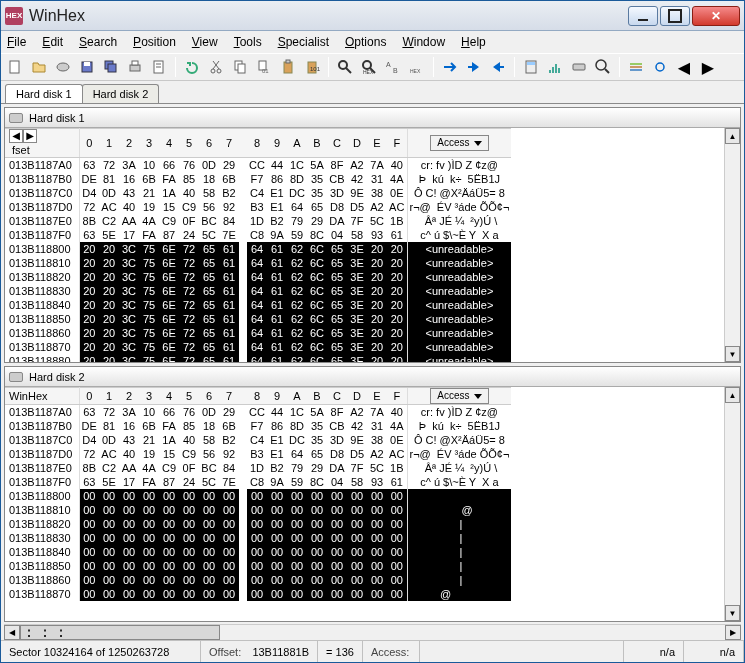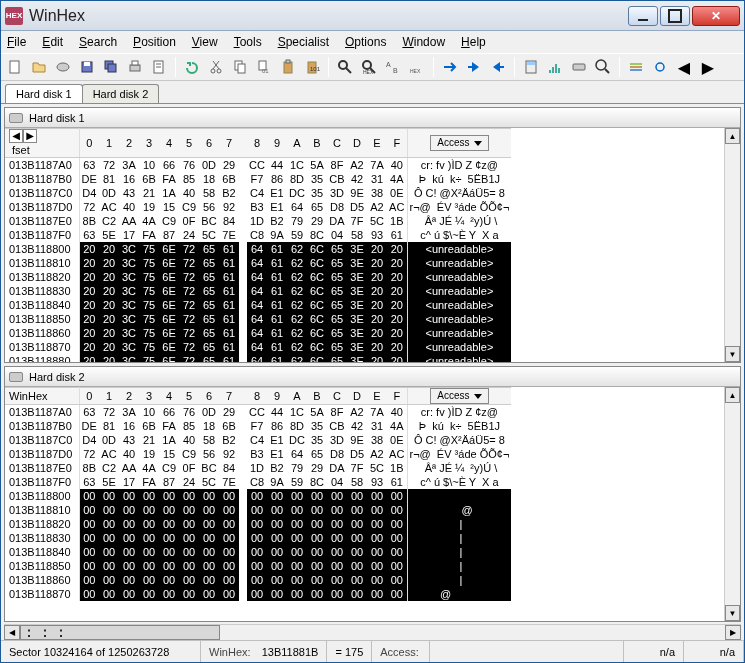--- a/index.html
+++ b/index.html
@@ -958,23 +958,23 @@
   <div class="hscroll">
     <div class="arrow">◀</div>
     <div class="thumb">⋮⋮⋮</div>
     <div class="track"></div>
     <div class="arrow">▶</div>
   </div>
 
   <div class="statusbar">
     <div class="cell" style="min-width:200px">Sector 10324164 of 1250263728</div>
     <div class="cell">
-      <span class="lbl">WinHex:</span>&nbsp;&nbsp;&nbsp;<span>13B11881B</span>
+      <span class="lbl">Offset:</span>&nbsp;&nbsp;&nbsp;<span>13B11881B</span>
     </div>
-    <div class="cell">= 175</div>
+    <div class="cell">= 136</div>
     <div class="cell">
         <span class="lbl">Access:</span>
       </div>
     <div class="cell flex"></div>
     <div class="cell small">n/a</div>
     <div class="cell small">n/a</div>
   </div>
 
 </div>
 

